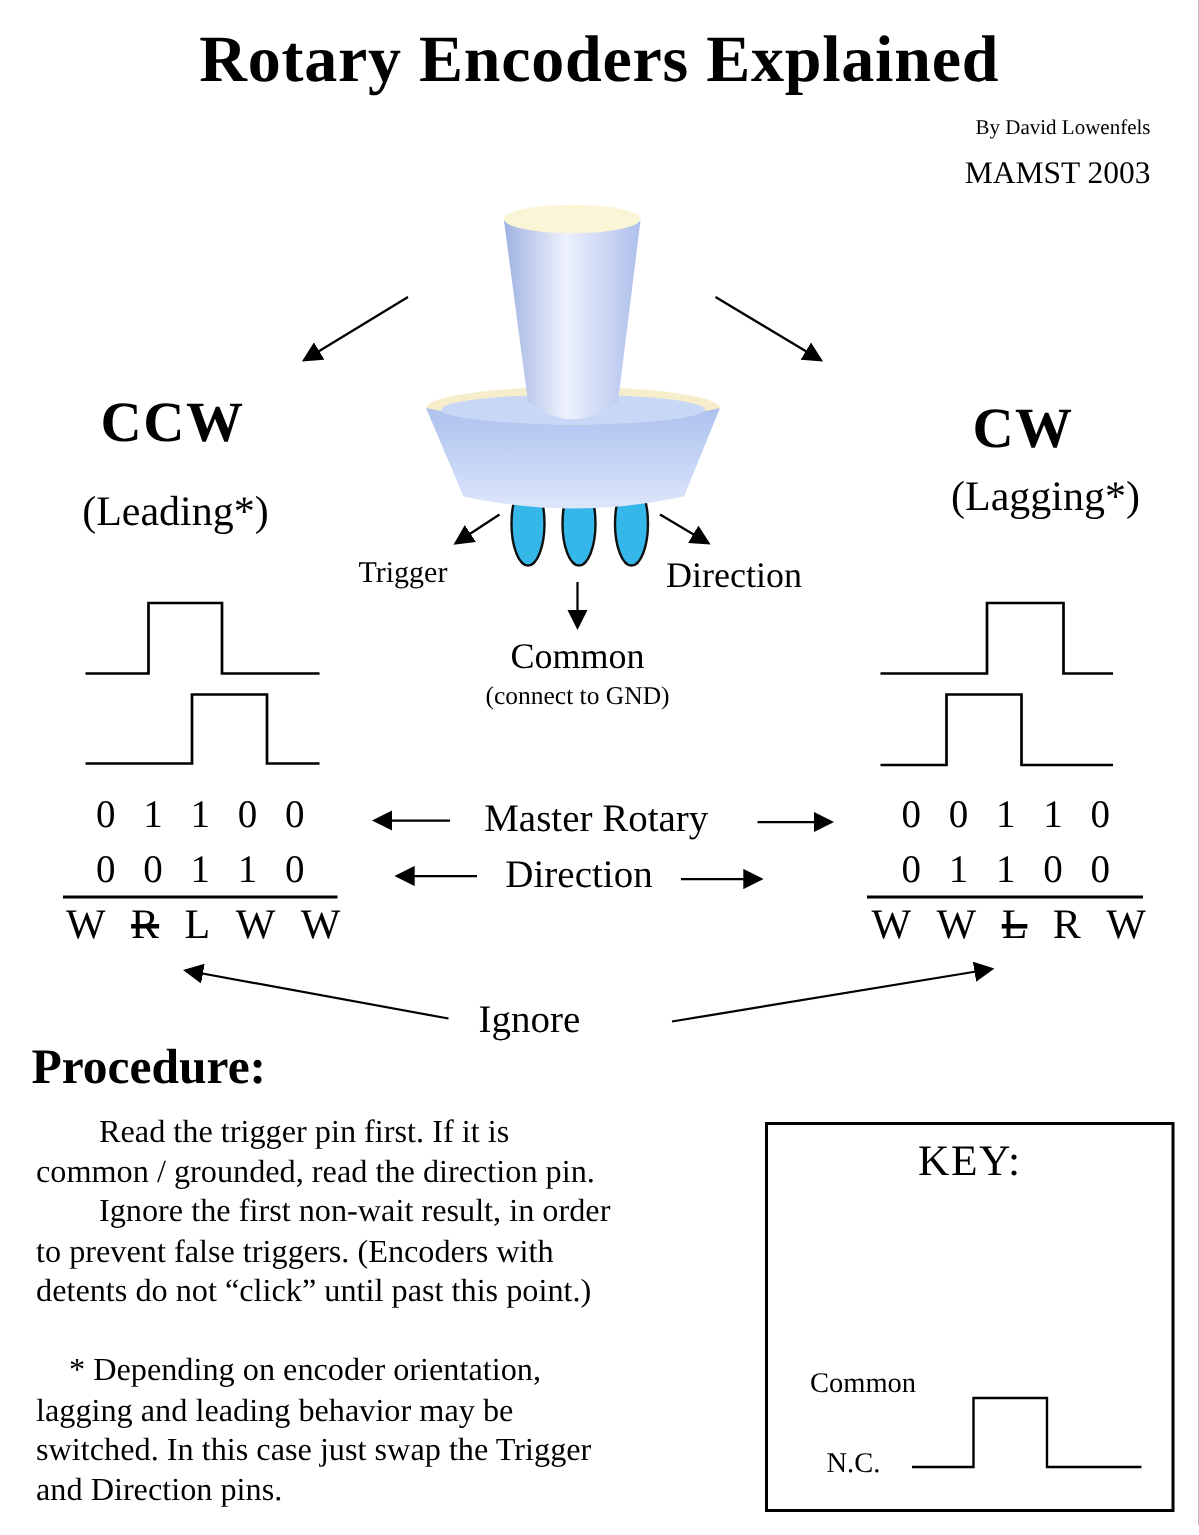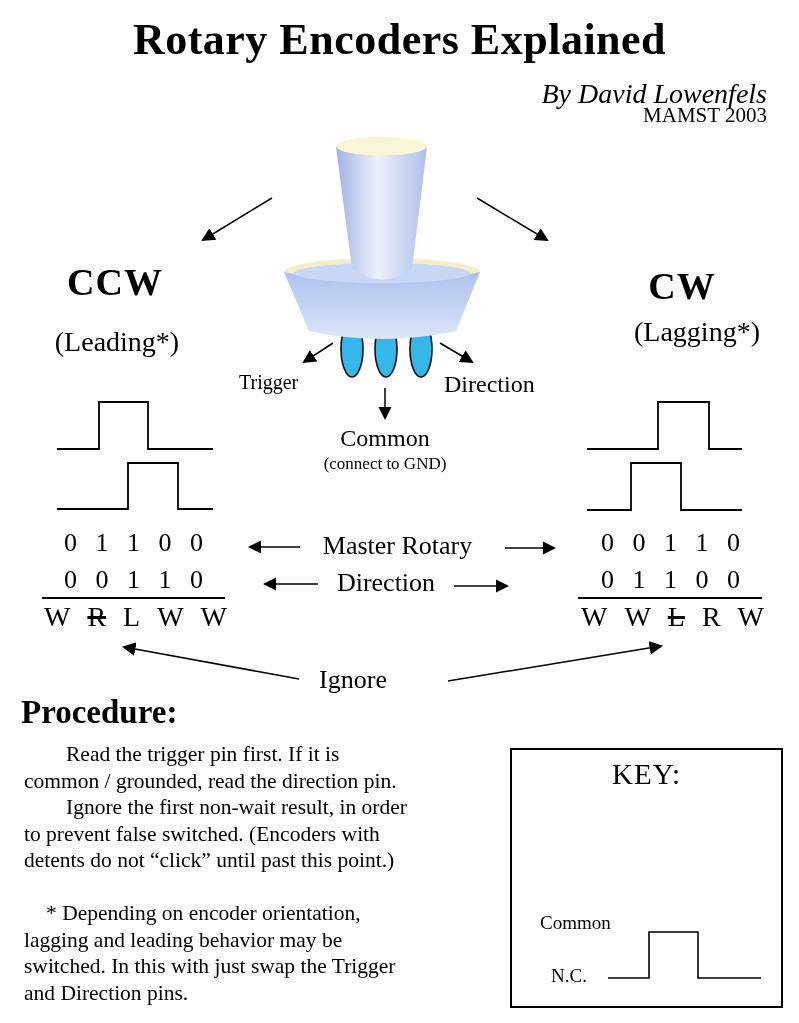--- a/index.html
+++ b/index.html
@@ -5,21 +5,21 @@
   html,body{margin:0;padding:0;background:#888;}
   .page{
     position:relative;width:799px;height:1023px;background:#ffffff;
     font-family:"Liberation Serif","DejaVu Serif",serif;color:#000000;overflow:hidden;
     margin:0 auto;
   }
   .abs{position:absolute;white-space:nowrap;}
   .ctr{text-align:center;}
   .rt{text-align:right;}
   .title{top:14px;left:0;width:799px;font-size:44px;font-weight:bold;letter-spacing:.5px;}
-  .byline1{top:78px;right:32px;font-size:28px;font-style:italic;}
+  .byline1{top:78px;right:32px;font-size:14px;}
   .byline2{top:103px;right:32px;font-size:21px;}
   .ccw-label{top:260px;left:40px;width:150px;font-size:38px;font-weight:bold;letter-spacing:1px;}
   .ccw-sub{top:312px;left:27px;width:180px;font-size:28px;margin-top:14px;}
   .cw-label{top:264px;left:607px;width:150px;font-size:38px;font-weight:bold;letter-spacing:1px;}
   .cw-sub{top:316px;left:607px;width:180px;font-size:28px;}
   .pin-trigger{top:371px;left:239px;font-size:20px;}
   .pin-direction{top:371px;left:444px;font-size:24px;}
   .pin-common{top:425px;left:310px;width:150px;font-size:24px;}
   .pin-gnd{top:454px;left:300px;width:170px;font-size:17px;}
   .bits{font-size:26px;word-spacing:12px;}
@@ -150,28 +150,28 @@
 
   <div class="abs ctr mt-label">Master Rotary</div>
   <div class="abs ctr dir-label">Direction</div>
   <div class="abs ctr ignore-label">Ignore</div>
 
   <div class="abs proc-head">Procedure:</div>
   <div class="abs proc-body">
     <div class="line indent">Read the trigger pin first. If it is</div>
     <div class="line">common / grounded, read the direction pin.</div>
     <div class="line indent">Ignore the first non-wait result, in order</div>
-    <div class="line">to prevent false switched. (Encoders with</div>
+    <div class="line">to prevent false triggers. (Encoders with</div>
     <div class="line">detents do not “click” until past this point.)</div>
   </div>
 
   <div class="abs foot-body">
     <div class="line indent-sm">*  Depending on encoder orientation,</div>
     <div class="line">lagging and leading behavior may be</div>
-    <div class="line">switched. In this with just swap the Trigger</div>
+    <div class="line">switched. In this case just swap the Trigger</div>
     <div class="line">and Direction pins.</div>
   </div>
 
   <div class="abs key-box"></div>
   <div class="abs ctr key-title">KEY:</div>
   <div class="abs key-common">Common</div>
   <div class="abs key-nc">N.C.</div>
 
 </div>
 

